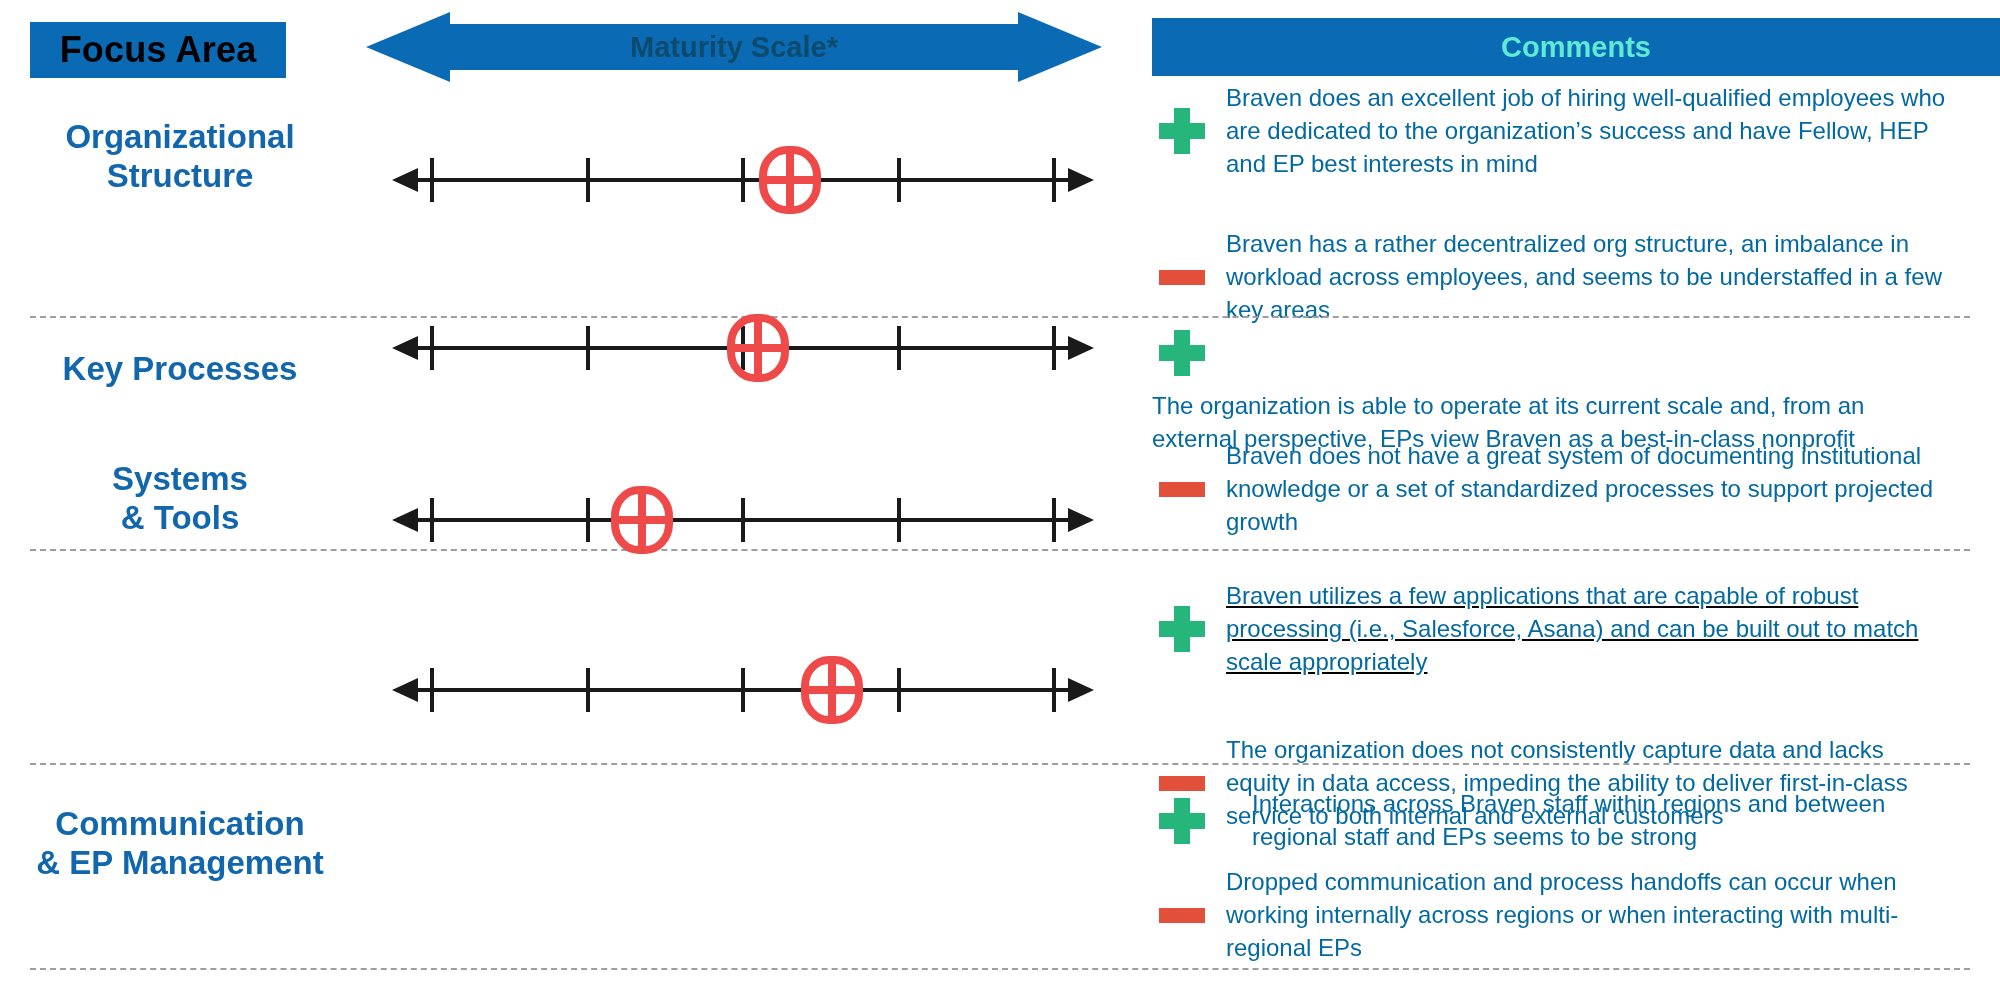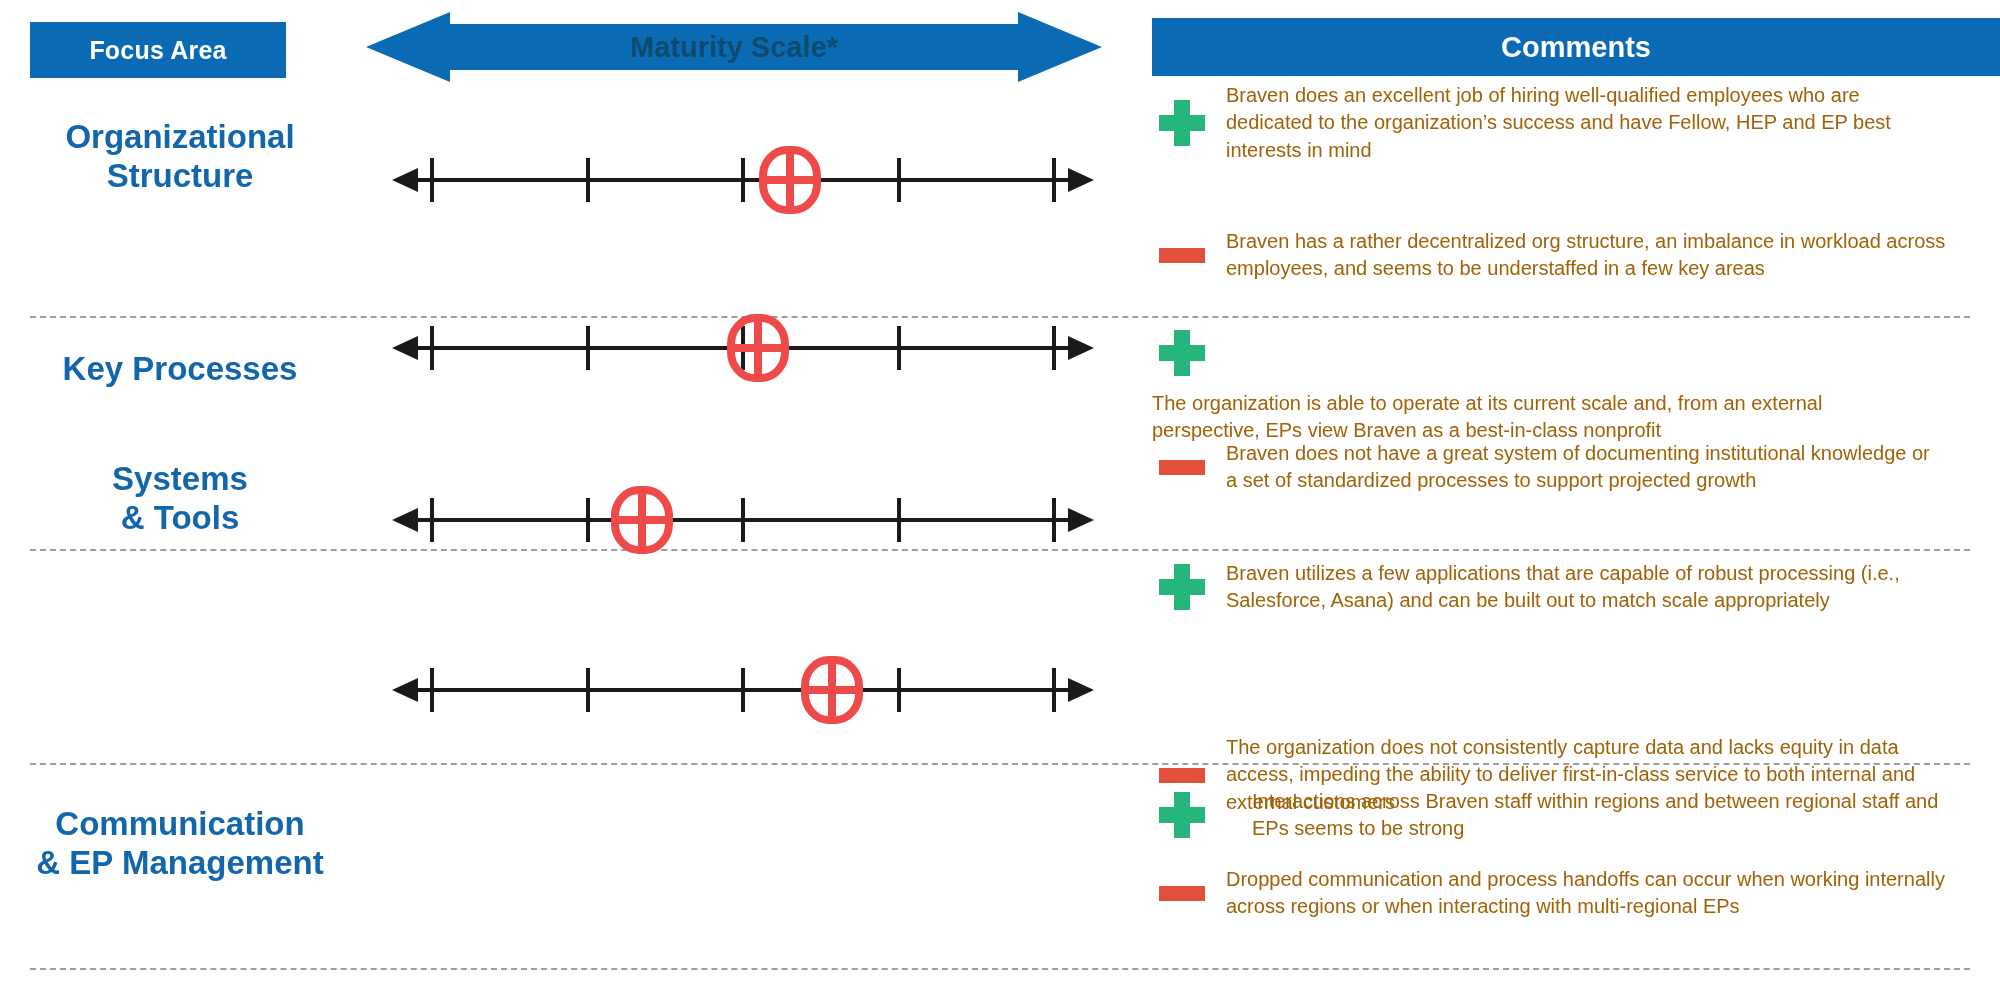--- a/index.html
+++ b/index.html
@@ -13,38 +13,38 @@
 
   
   #header{position:absolute;left:0;top:0;width:2000px;height:92px;}
 
   .hdr-focus{
     position:absolute;left:30px;top:22px;width:256px;height:56px;
     background:#0B6AB4;
     display:flex;align-items:center;justify-content:center;
   }
   .hdr-focus span{
-    color:#ffffff;font-weight:bold;font-size:25px;letter-spacing:.2px;
+    color:#000000;font-weight:bold;font-size:36px;letter-spacing:.2px;
   }
 
   .hdr-arrow{
     position:absolute;left:366px;top:10px;width:736px;height:74px;
   }
   .hdr-arrow .lbl{
     position:absolute;left:0;top:0;width:736px;height:74px;
     display:flex;align-items:center;justify-content:center;
     color:#0c4a6e;font-weight:bold;font-size:29px;
     z-index:3;pointer-events:none;
   }
 
   .hdr-comments{
     position:absolute;left:1152px;top:18px;width:848px;height:58px;
     background:#0B6AB4;display:flex;align-items:center;justify-content:center;
   }
-  .hdr-comments span{color:#ffffff;font-weight:bold;font-size:29px;}
+  .hdr-comments span{color:#5eead4;font-weight:bold;font-size:29px;}
 
   
   .row{position:absolute;left:0;width:2000px;}
   .row-sep{
     position:absolute;left:30px;width:1940px;height:0;
     border-top:2px dashed #9e9e9e;
   }
 
   .focus-label{
     position:absolute;left:30px;
@@ -54,21 +54,21 @@
   }
 
   
   .scale{position:absolute;left:392px;width:702px;height:70px;}
   .scale svg{display:block;}
 
   
   .cmt{position:absolute;display:flex;gap:14px;}
   .cmt-icon{flex:0 0 auto;width:60px;display:flex;align-items:center;justify-content:center;}
   .cmt-text{
-    font-size:20px;line-height:1.37;color:#a16207;width:720px;
+    font-size:24px;line-height:1.37;color:#0369a1;width:720px;
   }
 
   .plus-ico{position:relative;width:46px;height:46px;}
   .plus-ico::before,.plus-ico::after{
     content:"";position:absolute;background:#26B67C;
   }
   .plus-ico::before{left:15px;top:0;width:16px;height:46px;}
   .plus-ico::after{left:0;top:15px;width:46px;height:16px;}
 
   .minus-ico{width:46px;height:15px;background:#E2503C;}
@@ -196,21 +196,21 @@
       <line x1="507" y1="18" x2="507" y2="62" stroke="#1a1a1a" stroke-width="4"></line>
       <line x1="662" y1="18" x2="662" y2="62" stroke="#1a1a1a" stroke-width="4"></line>
       <g transform="translate(250,40)">
         <rect x="-27" y="-30" width="54" height="60" rx="24" ry="26" fill="none" stroke="#EE4A4A" stroke-width="8"></rect>
         <line x1="0" y1="-30" x2="0" y2="30" stroke="#EE4A4A" stroke-width="8"></line>
         <line x1="-27" y1="0" x2="27" y2="0" stroke="#EE4A4A" stroke-width="8"></line>
       </g>
     </svg>
   </div>
 
-  <div class="cmt" style="left:1152px;top:560px;">
+  <div class="cmt" style="left:1152px;top:580px;text-decoration:underline;">
     <div class="cmt-icon">
       <div class="plus-ico"></div>
     </div>
     <div class="cmt-text">Braven utilizes a few applications that are capable of robust processing (i.e., Salesforce, Asana) and can be built out to match scale appropriately</div>
   </div>
 
   <div class="cmt" style="left:1152px;top:698px;margin-top:36px;">
     <div class="cmt-icon">
       <div class="minus-ico"></div>
     </div>

